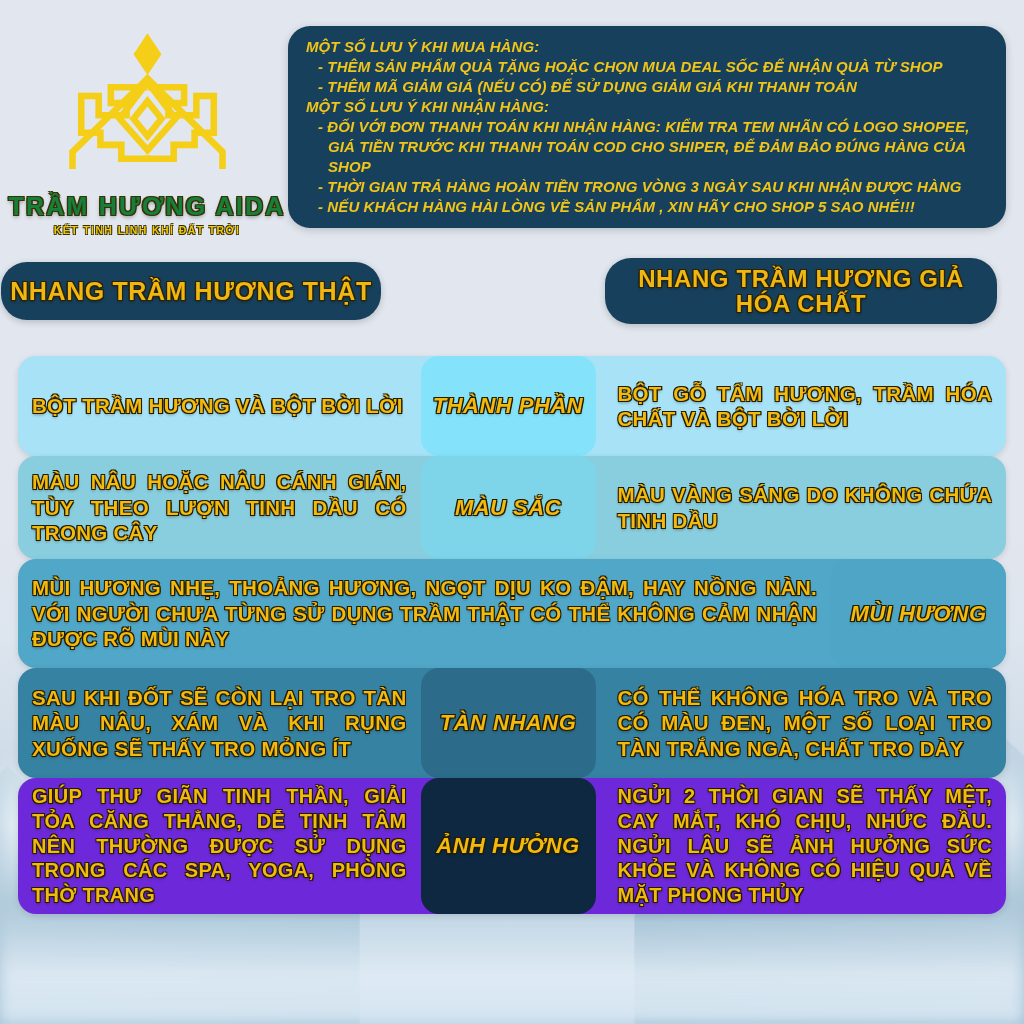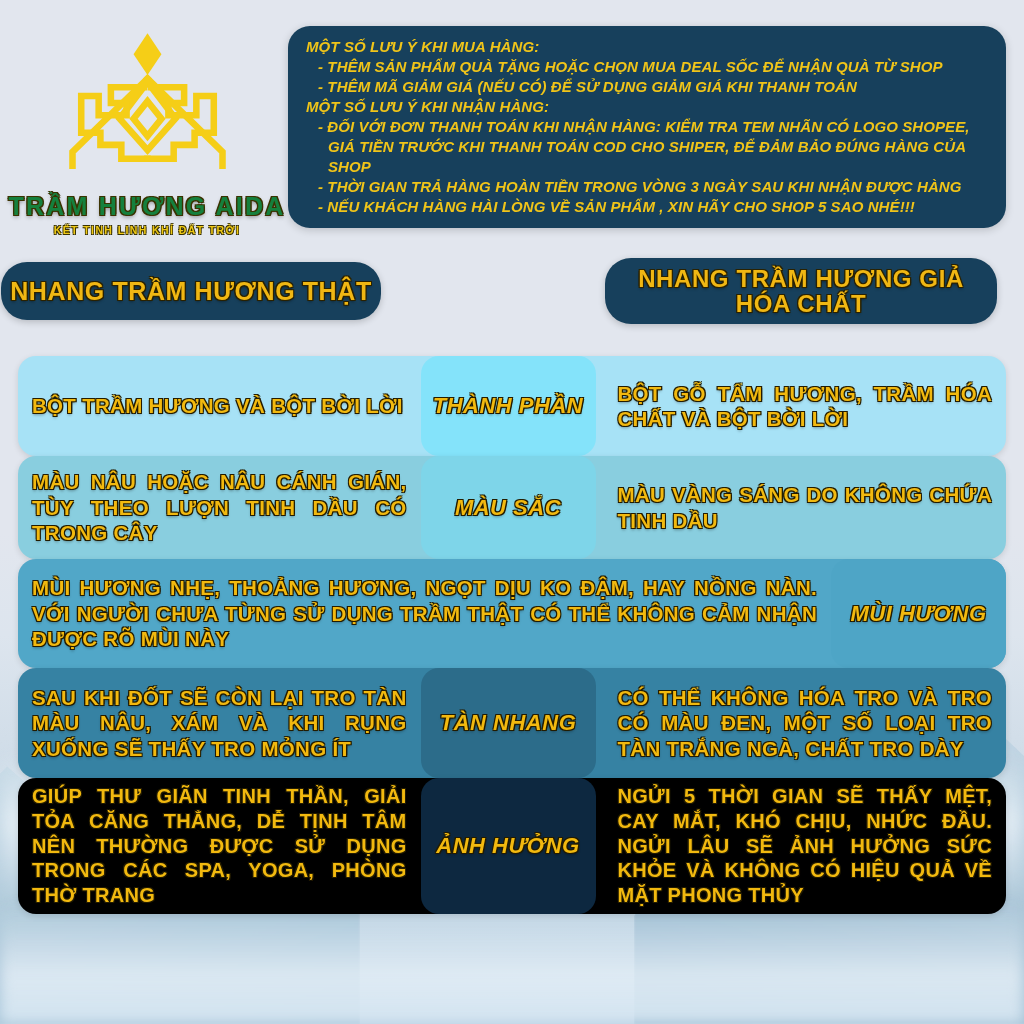--- a/index.html
+++ b/index.html
@@ -339,27 +339,27 @@
           <div class="cell cell-left">
             <p>SAU KHI ĐỐT SẼ CÒN LẠI TRO TÀN MÀU NÂU, XÁM VÀ KHI RỤNG XUỐNG SẼ THẤY TRO MỎNG ÍT</p>
           </div>
           <div class="badge" style="background: rgb(44, 108, 138);">
             <span>TÀN NHANG</span>
           </div>
           <div class="cell cell-right">
             <p>CÓ THỂ KHÔNG HÓA TRO VÀ TRO CÓ MÀU ĐEN, MỘT SỐ LOẠI TRO TÀN TRẮNG NGÀ, CHẤT TRO DÀY</p>
           </div>
         </div>
-        <div class="row" id="row-4" style="background: #000000;">
+        <div class="row" id="row-4" style="background: #6d28d9;">
           <div class="cell cell-left">
             <p>GIÚP THƯ GIÃN TINH THẦN, GIẢI TỎA CĂNG THẲNG, DỄ TỊNH TÂM NÊN THƯỜNG ĐƯỢC SỬ DỤNG TRONG CÁC SPA, YOGA, PHÒNG THỜ TRANG</p>
           </div>
           <div class="badge" style="background: rgb(13, 40, 64);">
             <span>ẢNH HƯỞNG</span>
           </div>
           <div class="cell cell-right">
-            <p>NGỬI 5 THỜI GIAN SẼ THẤY MỆT, CAY MẮT, KHÓ CHỊU, NHỨC ĐẦU. NGỬI LÂU SẼ ẢNH HƯỞNG SỨC KHỎE VÀ KHÔNG CÓ HIỆU QUẢ VỀ MẶT PHONG THỦY</p>
+            <p>NGỬI 2 THỜI GIAN SẼ THẤY MỆT, CAY MẮT, KHÓ CHỊU, NHỨC ĐẦU. NGỬI LÂU SẼ ẢNH HƯỞNG SỨC KHỎE VÀ KHÔNG CÓ HIỆU QUẢ VỀ MẶT PHONG THỦY</p>
           </div>
         </div>
       </div>
 
   </div>
 </div>
 
 </body></html>

